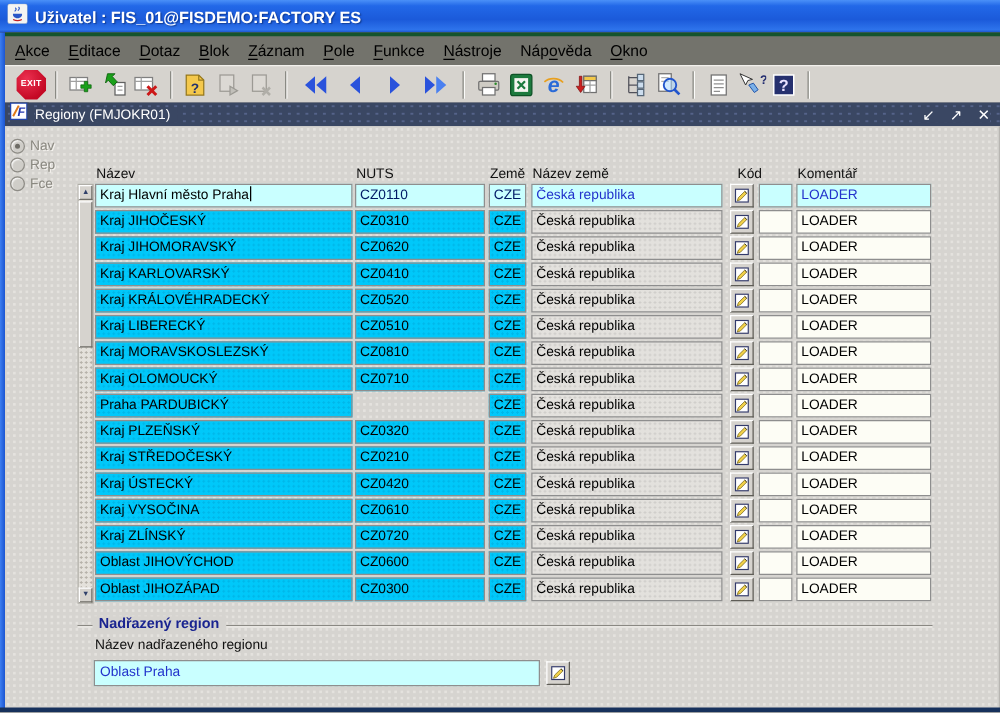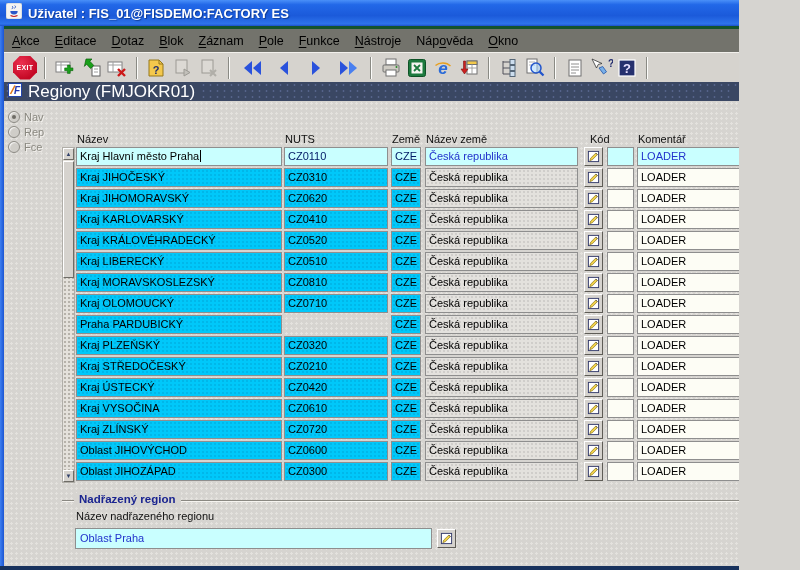--- a/index.html
+++ b/index.html
@@ -1,17 +1,17 @@
 <!DOCTYPE html>
 <html style="--row-cyan: #00c8fa; --active-row: #c9ffff; --readonly-gray: #e3e1dd; --titlebar-blue: #2268e8; --form-titlebar: #3a4763; --canvas-gray: #d6d4d0; --frame-title-blue: #1a2490;"><head>
 <meta charset="utf-8">
 <style>
   html,body{margin:0;padding:0;width:800px;height:570px;overflow:hidden;
     font-family:"Liberation Sans","DejaVu Sans",sans-serif;background:#d6d4d0;}
-  .screen{position:relative;width:739px;height:570px;background:#404040;overflow:hidden;}
+  .screen{position:relative;width:800px;height:570px;background:#404040;overflow:hidden;}
 
   
   .titlebar{position:absolute;left:0;top:0;width:800px;height:26px;
     background:linear-gradient(180deg,#4a90f8 0%,#2268e8 18%,#1b5ada 60%,#2e74ec 92%,#1b50c8 100%);
     display:flex;align-items:center;padding-left:6px;box-sizing:border-box;}
   .titlebar .title-text{color:#fff;font-weight:bold;font-size:13px;margin-left:6px;
     text-shadow:1px 1px 1px rgba(0,30,90,.55);white-space:nowrap;}
   .left-border{position:absolute;left:0;top:26px;width:4px;height:541px;
     background:linear-gradient(90deg,#3d7ef0,#1b55d2);}
   .bottom-border{position:absolute;left:0;top:566px;width:800px;height:4px;background:#17315c;}
@@ -31,21 +31,21 @@
   .exit-btn{width:24px;height:24px;background:radial-gradient(circle at 35% 30%,#ec3050,#c40824 70%);
     clip-path:polygon(30% 0,70% 0,100% 30%,100% 70%,70% 100%,30% 100%,0 70%,0 30%);
     color:#fff;font-size:7px;font-weight:bold;display:flex;align-items:center;justify-content:center;
     letter-spacing:.3px;}
 
   
   .mdi{position:absolute;left:4px;top:82px;width:796px;height:485px;background:#d6d4d0;}
   .form-titlebar{position:absolute;left:0;top:0;width:796px;height:19px;background:#3a4763;
     background-image:radial-gradient(#55638a 1px,transparent 1.2px);background-size:7px 6px;
     display:flex;align-items:center;padding:0 8px 0 4px;box-sizing:border-box;}
-  .form-titlebar .ftitle{color:#fff;font-size:17px;margin-left:5px;white-space:nowrap;
+  .form-titlebar .ftitle{color:#fff;font-size:11px;margin-left:5px;white-space:nowrap;
     background:#3a4763;padding:0 6px 0 0;}
   .ficon{background:#3a4763;padding-right:1px;}
   .fcontrols{margin-left:auto;display:flex;align-items:center;gap:12px;background:#3a4763;padding-left:6px;}
   .fctl{color:#fff;font-size:12px;line-height:12px;cursor:default;}
 
   .canvas{position:absolute;left:0;top:19px;width:796px;height:466px;background-color:#d6d4d0;
     background-image:radial-gradient(#e4e2de 1px,transparent 1.2px);background-size:5px 5px;
     border-right:1px solid #b8b6b2;box-sizing:border-box;}
 
   

